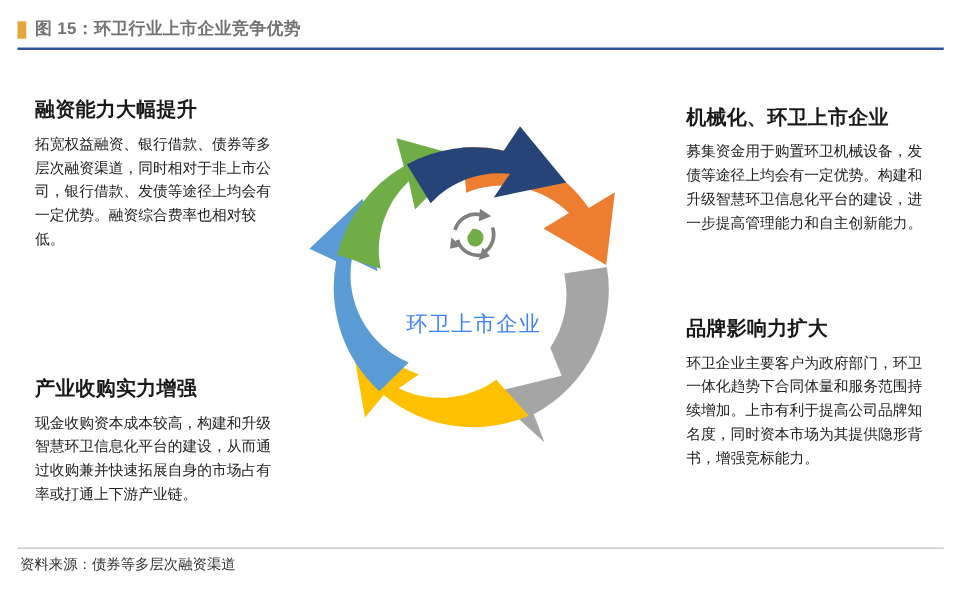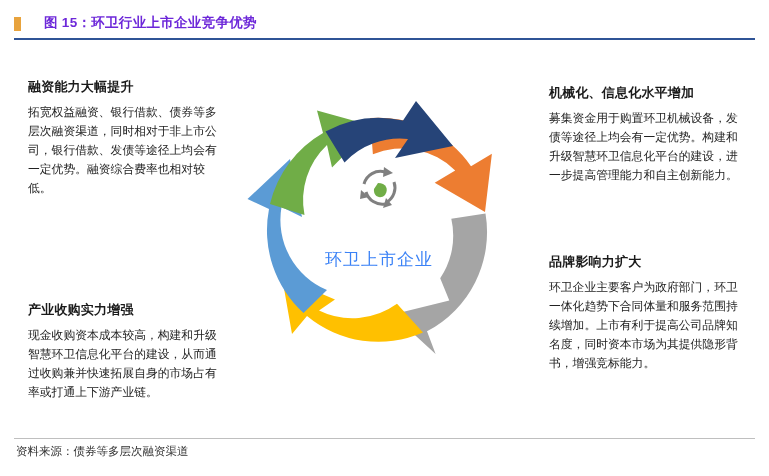--- a/index.html
+++ b/index.html
@@ -30,25 +30,25 @@
   #title-marker {
     position: absolute;
     left: 0px;
     top: 3px;
     width: 7px;
     height: 14px;
     background: #e8a33d;
   }
   #title-text {
     position: absolute;
-    left: 30px;
+    left: 14px;
     top: 0px;
     font-size: 13.5px;
     font-weight: bold;
-    color: #6d28d9;
+    color: #737373;
     letter-spacing: 0.3px;
     white-space: nowrap;
   }
   
   #source-bar {
     position: absolute;
     left: 14px;
     top: 438px;
     width: 741px;
     border-top: 1px solid #bfbfbf;
@@ -80,21 +80,21 @@
     top: 168px;
     width: 300px;
     text-align: center;
     font-size: 17px;
     color: #3b82f6;
     letter-spacing: 1px;
   }
   
   .block { position: absolute; }
   .block-title {
-    font-size: 13px;
+    font-size: 16px;
     font-weight: bold;
     color: #1a1a1a;
     margin-bottom: 7px;
     letter-spacing: 0.2px;
     white-space: nowrap;
   }
   .block-body {
     font-size: 11.8px;
     color: #222222;
     line-height: 1.62;
@@ -206,21 +206,21 @@
     <div class="block-title">融资能力大幅提升</div>
     <div class="block-body">拓宽权益融资、银行借款、债券等多层次融资渠道，同时相对于非上市公司，银行借款、发债等途径上均会有一定优势。融资综合费率也相对较低。</div>
   </div>
 
   <div class="block" id="block-bl">
     <div class="block-title">产业收购实力增强</div>
     <div class="block-body">现金收购资本成本较高，构建和升级智慧环卫信息化平台的建设，从而通过收购兼并快速拓展自身的市场占有率或打通上下游产业链。</div>
   </div>
 
   <div class="block" id="block-tr">
-    <div class="block-title">机械化、信息化水平增加</div>
+    <div class="block-title">机械化、环卫上市企业</div>
     <div class="block-body">募集资金用于购置环卫机械设备，发债等途径上均会有一定优势。构建和升级智慧环卫信息化平台的建设，进一步提高管理能力和自主创新能力。</div>
   </div>
 
   <div class="block" id="block-br">
     <div class="block-title">品牌影响力扩大</div>
     <div class="block-body">环卫企业主要客户为政府部门，环卫一体化趋势下合同体量和服务范围持续增加。上市有利于提高公司品牌知名度，同时资本市场为其提供隐形背书，增强竞标能力。</div>
   </div>
 
   <div id="source-bar"></div>
   <div id="source-text">资料来源：债券等多层次融资渠道</div>

